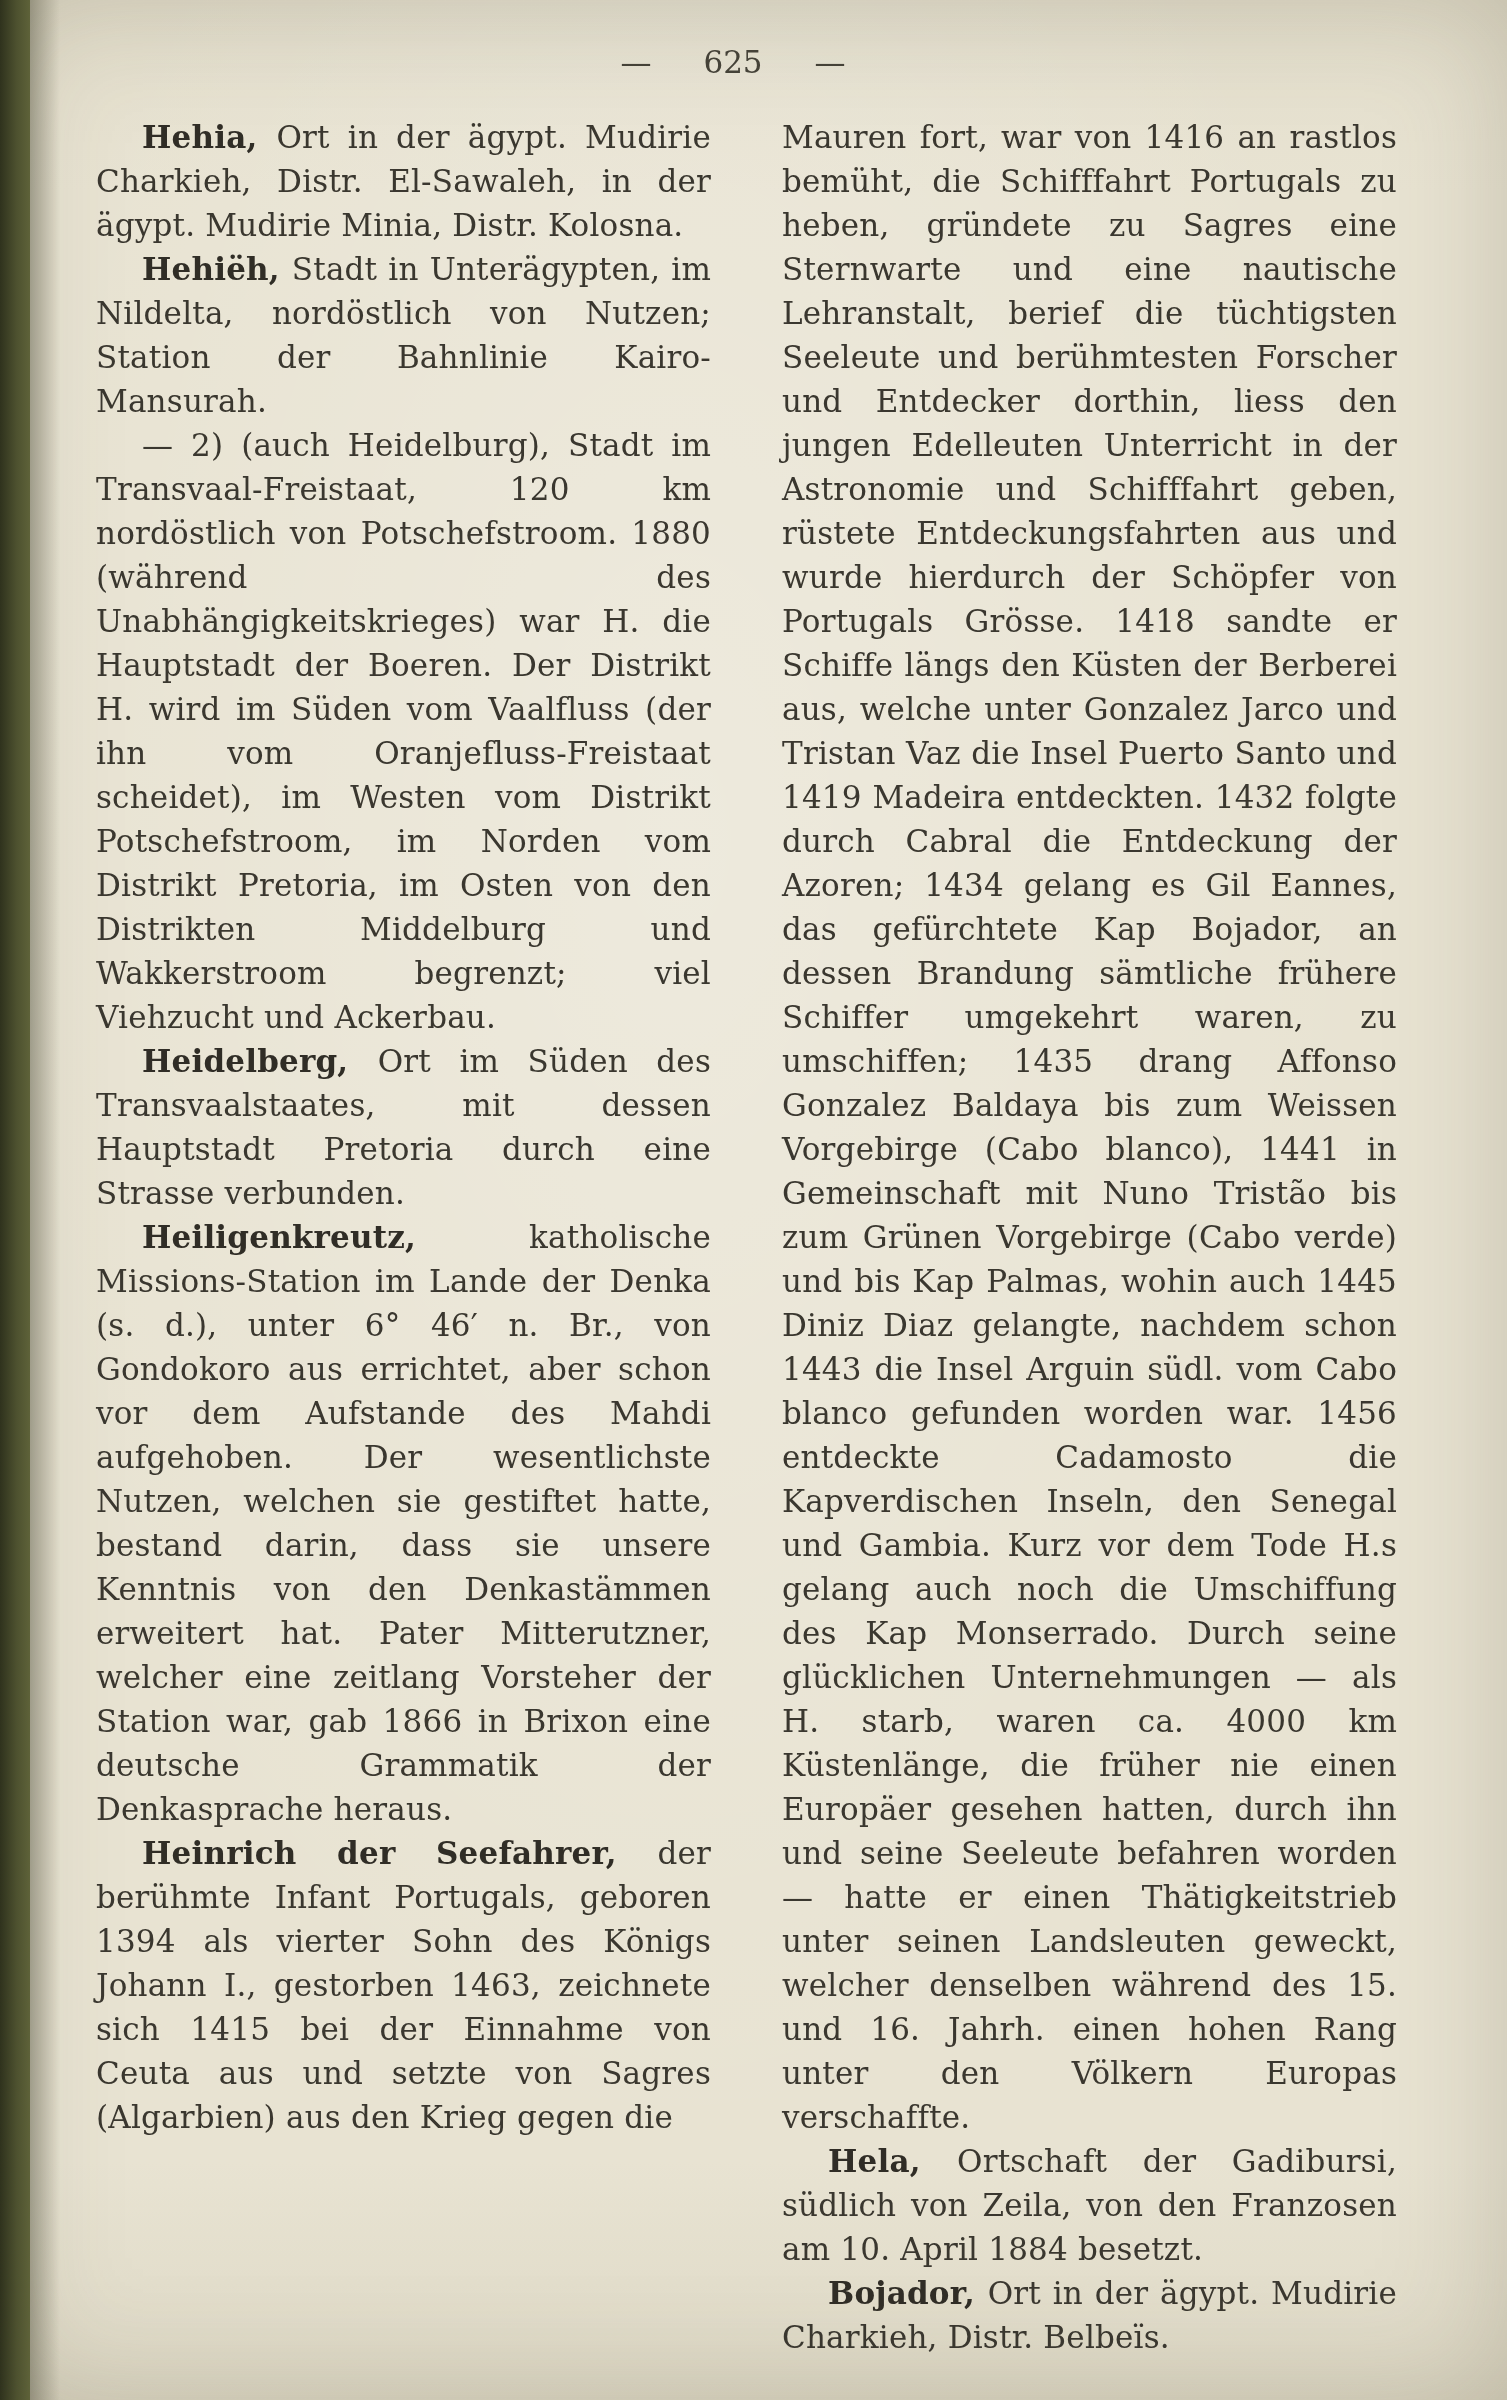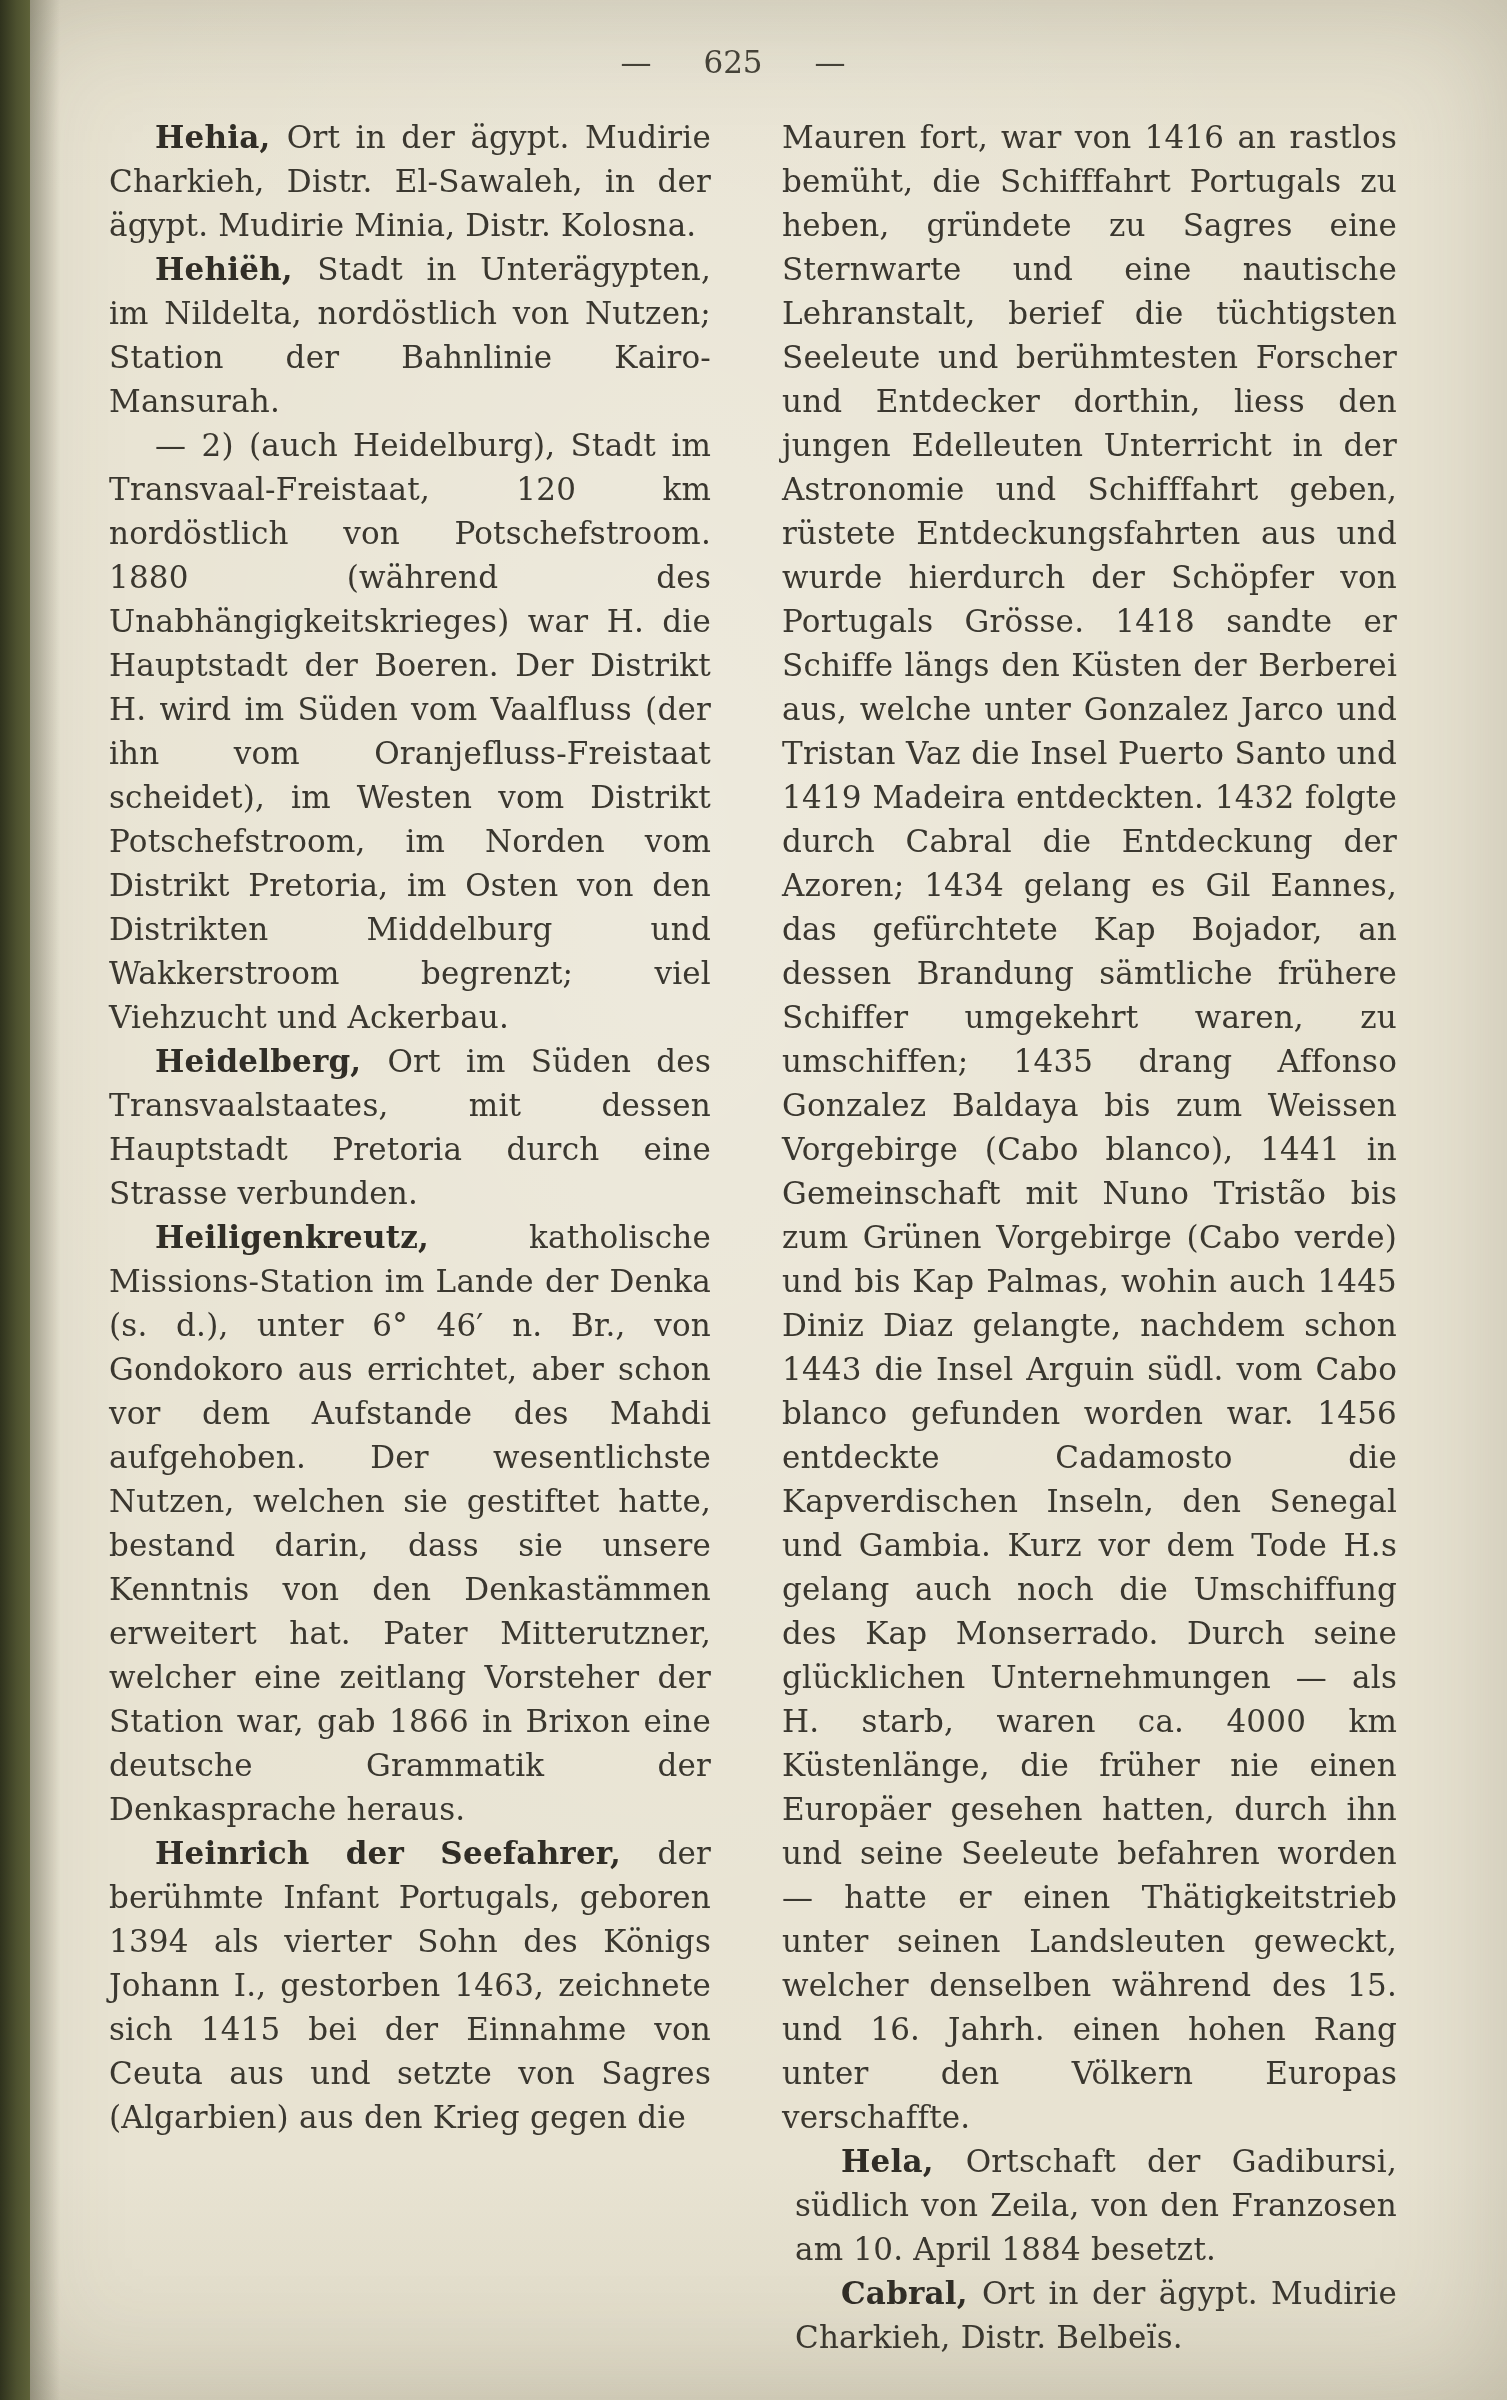--- a/index.html
+++ b/index.html
@@ -50,21 +50,21 @@
     font-size: 31px;
     line-height: 44px;
     text-align: justify;
     letter-spacing: 0.2px;
     hyphens: auto;
     -webkit-hyphens: auto;
   }
   .col-left  { left: 96px; }
   .col-right { left: 782px; }
   p.para { margin: 0; }
-  p.para.indent { text-indent: 46px; margin-left: 13px; }
+  p.para.indent { text-indent: 46px; }
   b.term { font-weight: bold; color: #302d26; }
 </style>
 </head>
 <body>
 
 <div class="scan">
   <div class="edge"></div>
   <div class="edge-shadow"></div>
 
   <div class="header">
@@ -77,16 +77,16 @@
       <p class="para indent"><b class="term">Hehia, </b><span>Ort in der ägypt. Mudirie Charkieh, Distr. El-Sawaleh, in der ägypt. Mudirie Minia, Distr. Kolosna.</span></p>
       <p class="para indent"><b class="term">Hehiëh, </b><span>Stadt in Unterägypten, im Nildelta, nordöstlich von Nutzen; Station der Bahnlinie Kairo-Mansurah.</span></p>
       <p class="para indent"><span>— 2) (auch Heidelburg), Stadt im Transvaal-Freistaat, 120 km nordöstlich von Potschefstroom. 1880 (während des Unabhängigkeitskrieges) war H. die Hauptstadt der Boeren. Der Distrikt H. wird im Süden vom Vaalfluss (der ihn vom Oranjefluss-Freistaat scheidet), im Westen vom Distrikt Potschefstroom, im Norden vom Distrikt Pretoria, im Osten von den Distrikten Middelburg und Wakkerstroom begrenzt; viel Viehzucht und Ackerbau.</span></p>
       <p class="para indent"><b class="term">Heidelberg, </b><span>Ort im Süden des Transvaalstaates, mit dessen Hauptstadt Pretoria durch eine Strasse verbunden.</span></p>
       <p class="para indent"><b class="term">Heiligenkreutz, </b><span>katholische Missions-Station im Lande der Denka (s. d.), unter 6° 46′ n. Br., von Gondokoro aus errichtet, aber schon vor dem Aufstande des Mahdi aufgehoben. Der wesentlichste Nutzen, welchen sie gestiftet hatte, bestand darin, dass sie unsere Kenntnis von den Denkastämmen erweitert hat. Pater Mitterutzner, welcher eine zeitlang Vorsteher der Station war, gab 1866 in Brixon eine deutsche Grammatik der Denkasprache heraus.</span></p>
       <p class="para indent"><b class="term">Heinrich der Seefahrer, </b><span>der berühmte Infant Portugals, geboren 1394 als vierter Sohn des Königs Johann I., gestorben 1463, zeichnete sich 1415 bei der Einnahme von Ceuta aus und setzte von Sagres (Algarbien) aus den Krieg gegen die</span></p>
     </div>
   <div class="col col-right">
       <p class="para"><span>Mauren fort, war von 1416 an rastlos bemüht, die Schifffahrt Portugals zu heben, gründete zu Sagres eine Sternwarte und eine nautische Lehranstalt, berief die tüchtigsten Seeleute und berühmtesten Forscher und Entdecker dorthin, liess den jungen Edelleuten Unterricht in der Astronomie und Schifffahrt geben, rüstete Entdeckungsfahrten aus und wurde hierdurch der Schöpfer von Portugals Grösse. 1418 sandte er Schiffe längs den Küsten der Berberei aus, welche unter Gonzalez Jarco und Tristan Vaz die Insel Puerto Santo und 1419 Madeira entdeckten. 1432 folgte durch Cabral die Entdeckung der Azoren; 1434 gelang es Gil Eannes, das gefürchtete Kap Bojador, an dessen Brandung sämtliche frühere Schiffer umgekehrt waren, zu umschiffen; 1435 drang Affonso Gonzalez Baldaya bis zum Weissen Vorgebirge (Cabo blanco), 1441 in Gemeinschaft mit Nuno Tristão bis zum Grünen Vorgebirge (Cabo verde) und bis Kap Palmas, wohin auch 1445 Diniz Diaz gelangte, nachdem schon 1443 die Insel Arguin südl. vom Cabo blanco gefunden worden war. 1456 entdeckte Cadamosto die Kapverdischen Inseln, den Senegal und Gambia. Kurz vor dem Tode H.s gelang auch noch die Umschiffung des Kap Monserrado. Durch seine glücklichen Unternehmungen — als H. starb, waren ca. 4000 km Küstenlänge, die früher nie einen Europäer gesehen hatten, durch ihn und seine Seeleute befahren worden — hatte er einen Thätigkeitstrieb unter seinen Landsleuten geweckt, welcher denselben während des 15. und 16. Jahrh. einen hohen Rang unter den Völkern Europas verschaffte.</span></p>
       <p class="para indent"><b class="term">Hela, </b><span>Ortschaft der Gadibursi, südlich von Zeila, von den Franzosen am 10. April 1884 besetzt.</span></p>
-      <p class="para indent"><b class="term">Cabral, </b><span>Ort in der ägypt. Mudirie Charkieh, Distr. Belbeïs.</span></p>
+      <p class="para indent"><b class="term">Bojador, </b><span>Ort in der ägypt. Mudirie Charkieh, Distr. Belbeïs.</span></p>
     </div>
 </div>
 
 
 </body></html>

